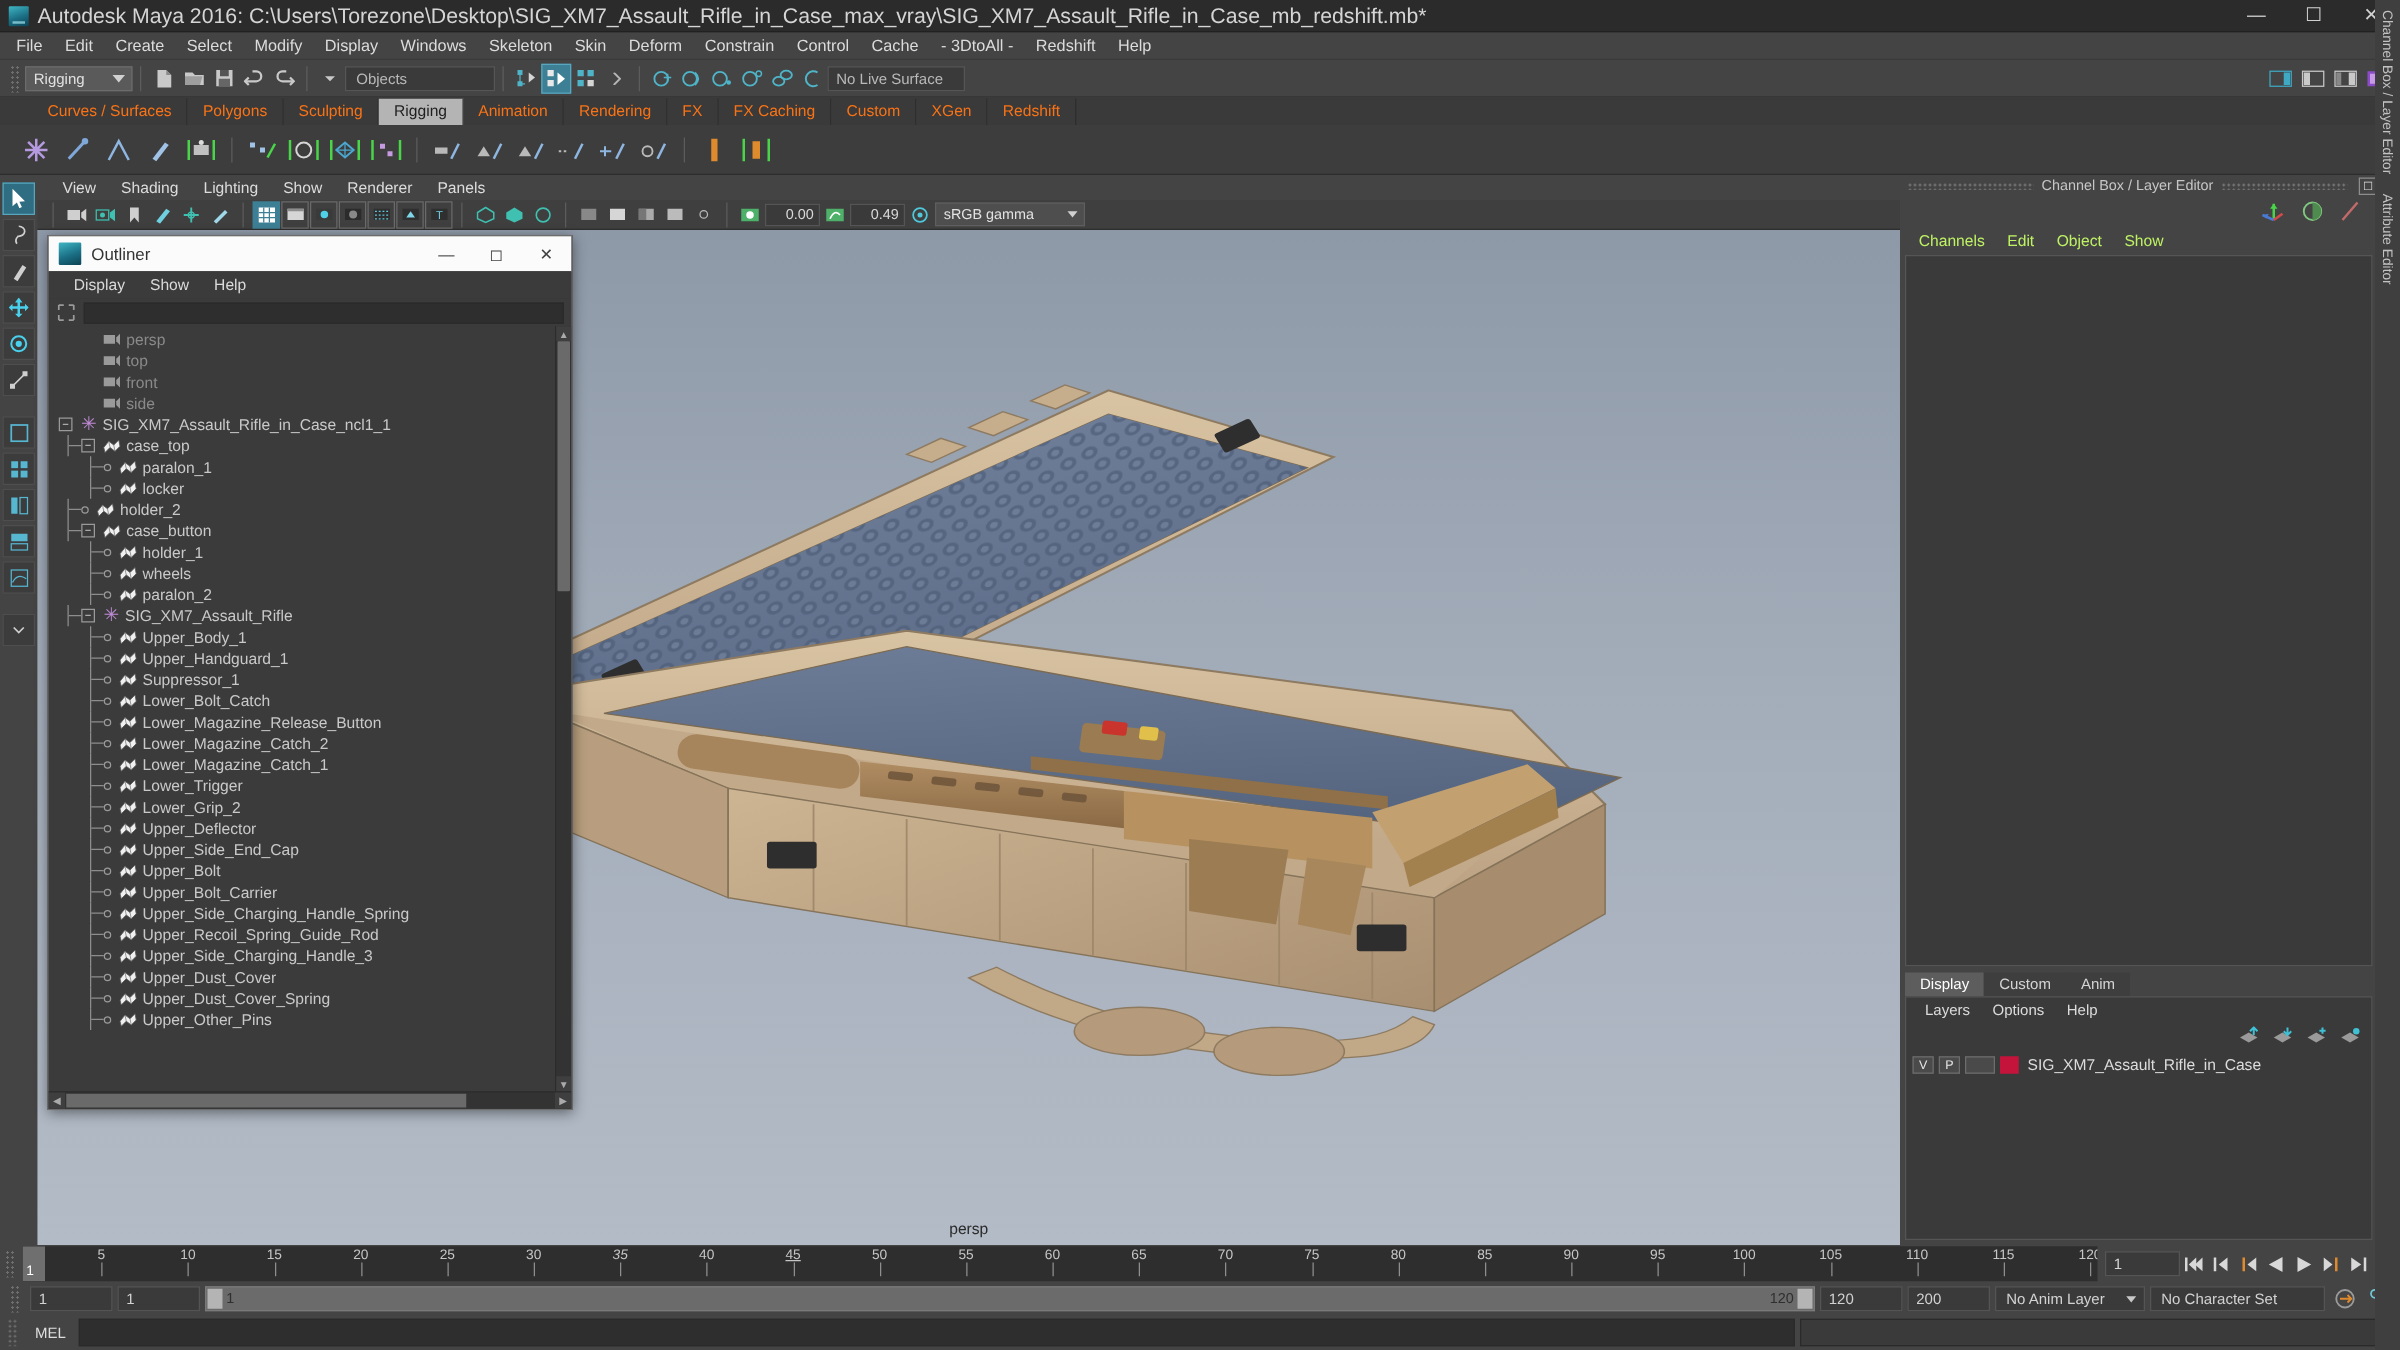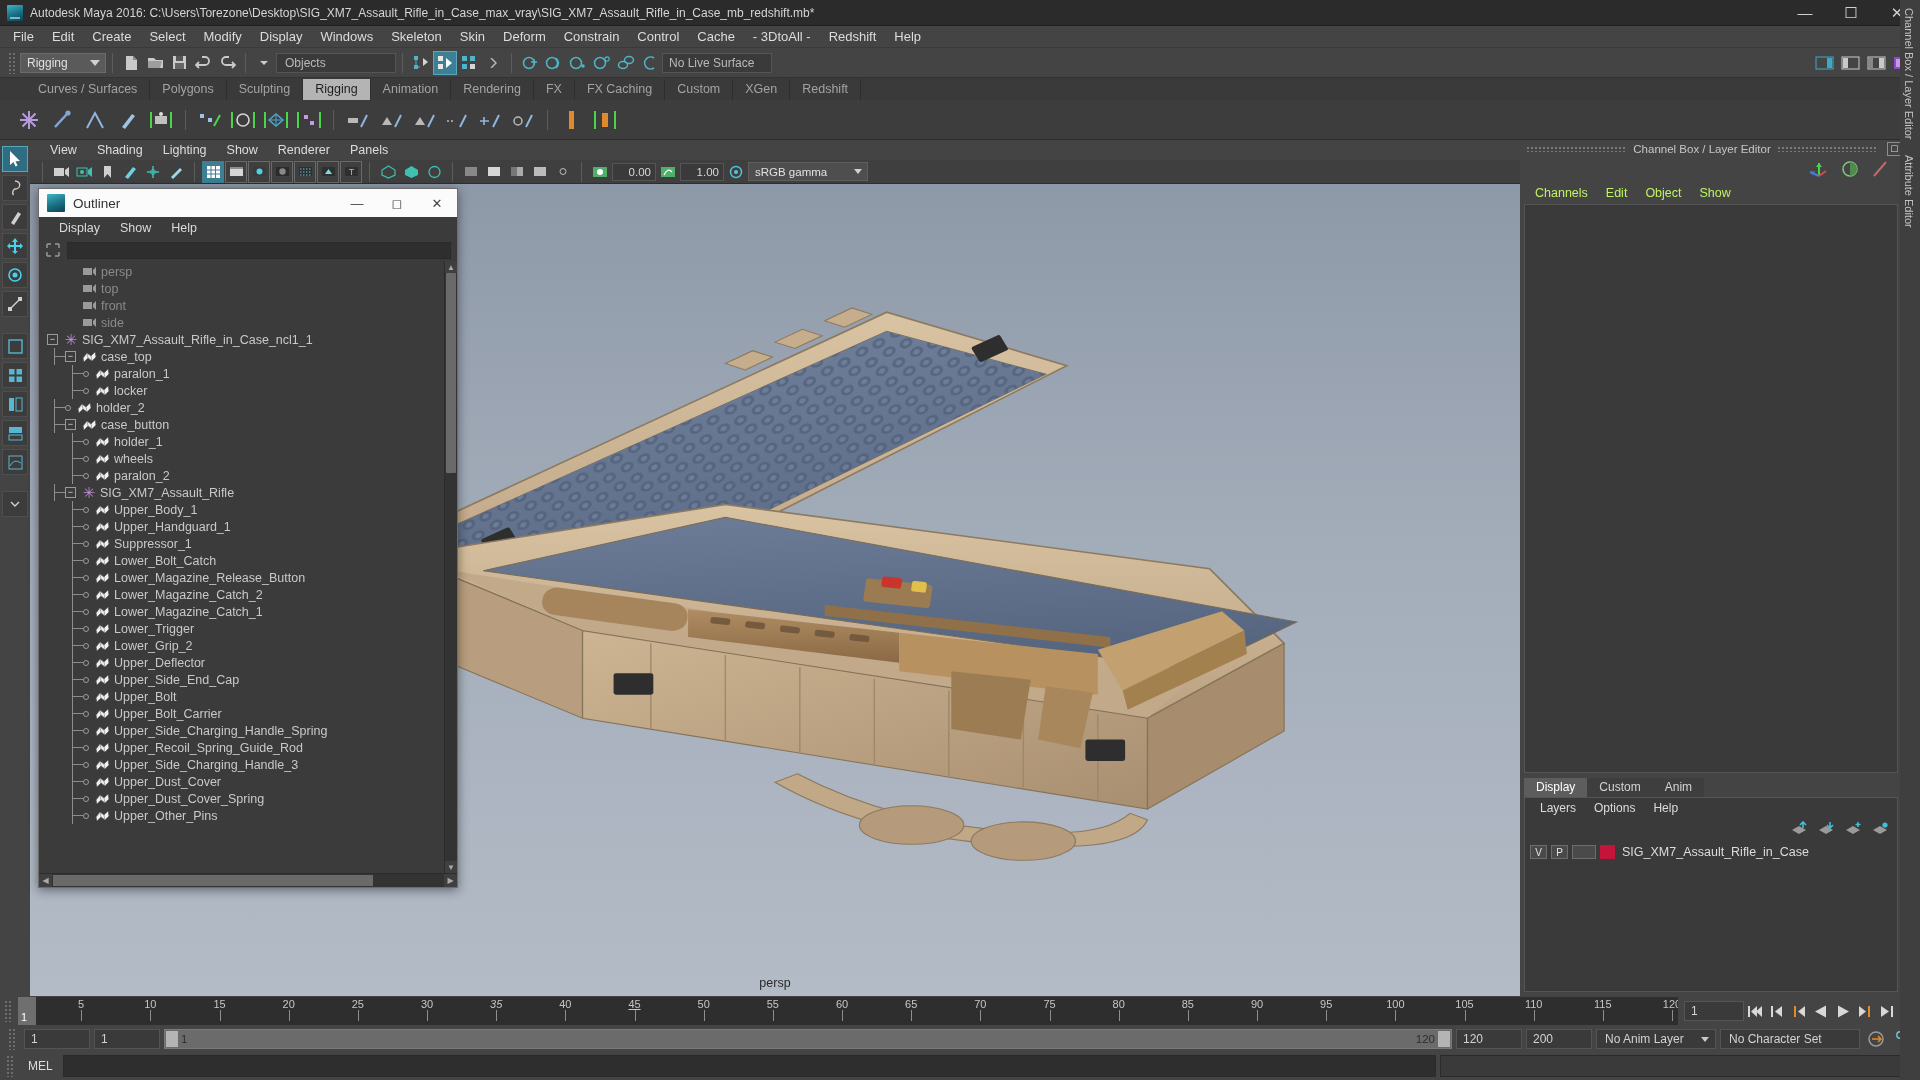--- a/index.html
+++ b/index.html
@@ -20,21 +20,21 @@
   }
   .titlebar .app-icon {
     width: 16px; height: 16px; margin: 0 7px 0 7px; flex: 0 0 16px;
     background: linear-gradient(160deg,#3fb6c4 0%, #1b6f85 55%, #0d4254 100%);
     border-radius: 1px; position: relative;
   }
   .titlebar .app-icon::after{
     content:""; position:absolute; left:3px; bottom:2px; width:10px; height:2px;
     background:#9fe3ee; opacity:.7;
   }
-  .titlebar .title { font-size: 12px; color: #d5d5d5; white-space: nowrap; }
+  .titlebar .title { font-size: 17px; color: #d5d5d5; white-space: nowrap; }
   .titlebar .wbtns { margin-left: auto; display: flex; height: 100%; }
   .titlebar .wbtn {
     width: 46px; height: 100%; display: flex; align-items: center; justify-content: center;
     color: #d0d0d0; font-size: 15px; line-height: 1;
   }
 
   
   .menubar {
     height: 22px; flex: 0 0 22px; background: #444444; display: flex; align-items: center;
     padding-left: 4px; border-bottom: 1px solid #3a3a3a;
@@ -69,21 +69,21 @@
   .tfield-live {
     width: 110px; height: 20px; background: #3a3a3a; border: 1px solid #555;
     font-size: 12px; color: #b9b9b9; display:flex; align-items:center; padding-left:6px;
   }
   .statusline .right-icons { margin-left: auto; display: flex; align-items: center; padding-right: 6px; gap:2px;}
 
   
   .shelfbar { height: 22px; flex: 0 0 22px; background: #3a3a3a; display: flex; align-items: flex-end; padding-left: 26px;}
   .shelftab {
     height: 21px; padding: 0 12px; line-height: 21px; font-size: 12.5px;
-    color: #a3a3a3; background: #3a3a3a; border-right: 1px solid #2e2e2e;
+    color: #f97316; background: #3a3a3a; border-right: 1px solid #2e2e2e;
   }
   .shelftab.active { background: #b4b4b4; color: #1e1e1e; }
 
   
   .shelfrow {
     height: 40px; flex: 0 0 40px; background: #3d3d3d; display: flex; align-items: center;
     padding-left: 14px; gap: 3px; border-bottom: 1px solid #2d2d2d;
   }
   .shelficon { width: 30px; height: 30px; display:flex; align-items:center; justify-content:center; }
 
@@ -751,21 +751,21 @@
               <circle cx="8" cy="7" r="3" fill="#fff"></circle>
             </svg>
         </div>
         <div class="numfield">0.00</div>
         <div class="vpi">
           <svg width="16" height="14" viewBox="0 0 16 14">
               <rect x="1" y="2" width="14" height="10" fill="#4fb06a"></rect>
               <path d="M4 10 q4 -8 8 -3" stroke="#fff" fill="none" stroke-width="1.3"></path>
             </svg>
         </div>
-        <div class="numfield">1.00</div>
+        <div class="numfield">0.49</div>
         <div class="vpi">
           <svg width="16" height="14" viewBox="0 0 16 14">
               <circle cx="8" cy="7" r="5.5" stroke="#4fc8dc" fill="none" stroke-width="1.4"></circle>
               <circle cx="8" cy="7" r="2" fill="#4fc8dc"></circle>
             </svg>
         </div>
         <div class="gammafield">
           <span>sRGB gamma</span>
           <span class="arr"></span>
         </div>

